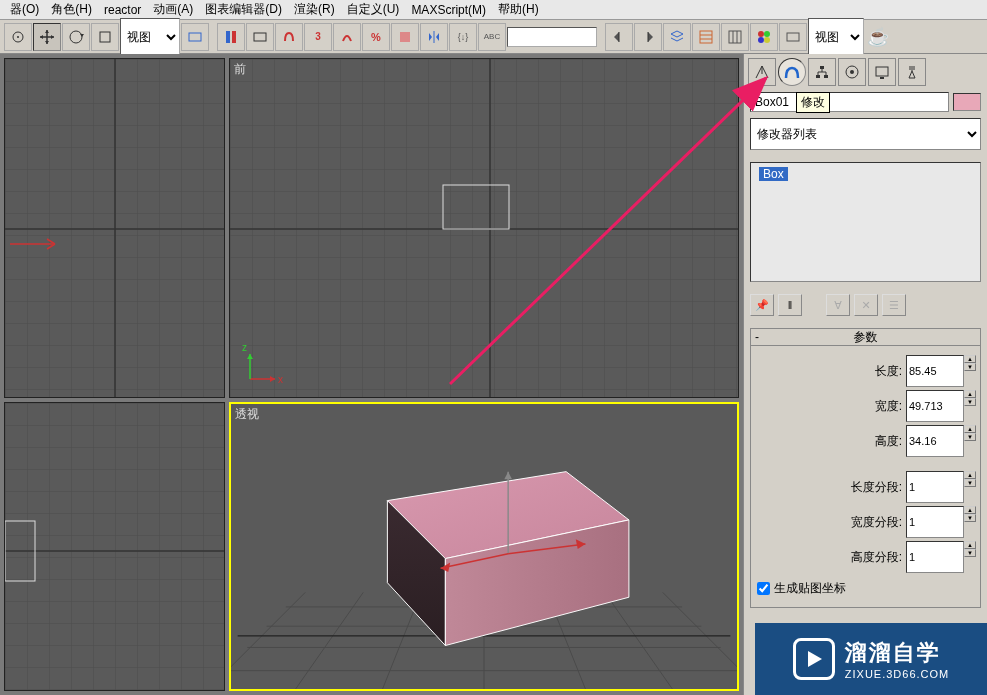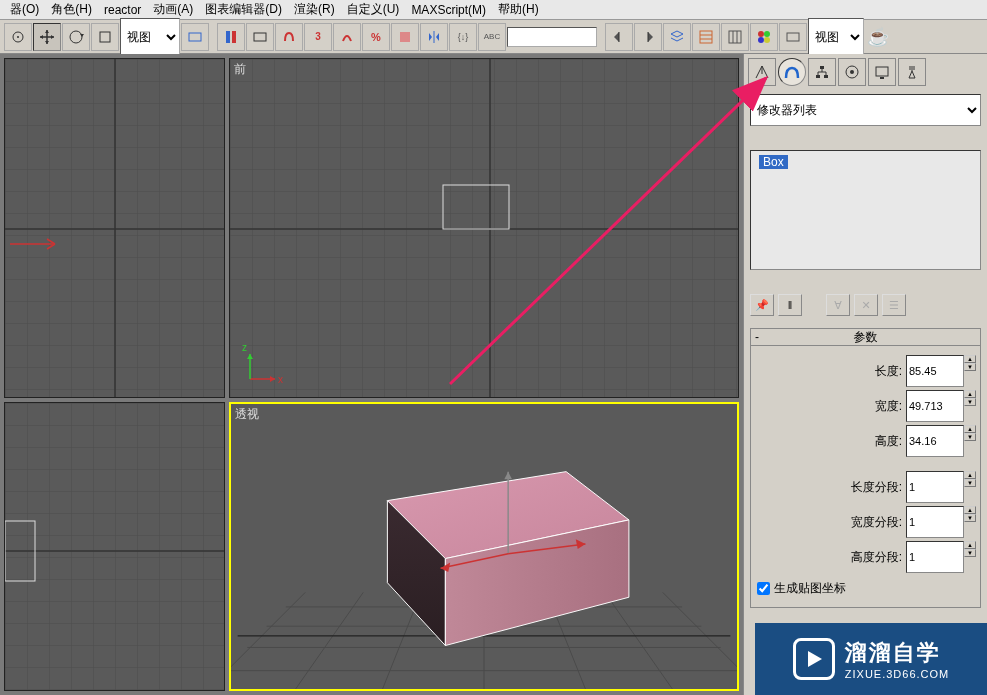--- a/index.html
+++ b/index.html
@@ -34,21 +34,21 @@
 
 .namebox-row { display: flex; align-items: center; padding: 2px 6px; gap: 4px; }
 .namebox { flex: 1; height: 20px; border: 1px inset #888; background: #fff; padding: 0 4px; font-size: 12px; display: flex; align-items: center; }
 .colorbox { width: 28px; height: 18px; border: 1px inset #888; background: #e8a8b8; }
 
 .tooltip-like { position: absolute; background: #ffffe1; border: 1px solid #000; padding: 1px 4px; font-size: 12px; }
 
 .modlist-row { padding: 4px 6px; }
 .modlist { width: 100%; height: 32px; border: 1px inset #888; background: #fff; font-size: 12px; padding: 0 2px; }
 
-.stack { margin: 20px 6px; height: 120px; border: 1px inset #888; background: #e8e8e8; padding: 4px 8px; font-size: 12px; color: #333; }
+.stack { margin: 8px 6px; height: 120px; border: 1px inset #888; background: #e8e8e8; padding: 4px 8px; font-size: 12px; color: #333; }
 .stack .sel { background: #316ac5; color: #fff; padding: 0 4px; display: inline-block; }
 
 .stack-btns { display: flex; justify-content: flex-start; gap: 4px; padding: 4px 6px; }
 .stack-btns .tbtn { width: 24px; height: 22px; font-size: 11px; border: 1px outset #ddd; }
 
 .rollup-hdr { margin: 8px 6px 0; height: 18px; border: 1px solid #888; background: #d4d0c8; display: flex; align-items: center; justify-content: center; font-size: 12px; position: relative; }
 .rollup-hdr .toggle { position: absolute; left: 4px; }
 .rollup-body { margin: 0 6px 4px; border: 1px solid #888; border-top: none; background: #d4d0c8; padding: 6px 4px; }
 
 .param-row { display: flex; align-items: center; justify-content: flex-end; gap: 4px; margin: 3px 0; }
@@ -344,20 +344,25 @@
             <line x1="6" y1="14" x2="10" y2="14" stroke="#333" stroke-width="2"></line>
           </svg>
         </div>
       <div class="cmd-tab">
           <svg width="16" height="16">
             <path d="M8 2 L8 7 M6 2 L6 6 M10 2 L10 6 M8 7 L5 14 L11 14 Z" fill="none" stroke="#333"></path>
           </svg>
         </div>
     </div>
 
+    <div class="namebox-row" style="position:relative">
+      <div class="namebox">Box01</div>
+      <div class="colorbox"></div>
+      <div class="tooltip-like" style="top:2px;left:52px">修改</div>
+    </div>
 
     <div class="modlist-row">
       <select class="modlist">
         <option>修改器列表</option>
       </select>
     </div>
 
     <div class="stack">
       <span class="sel">Box</span>
     </div>

